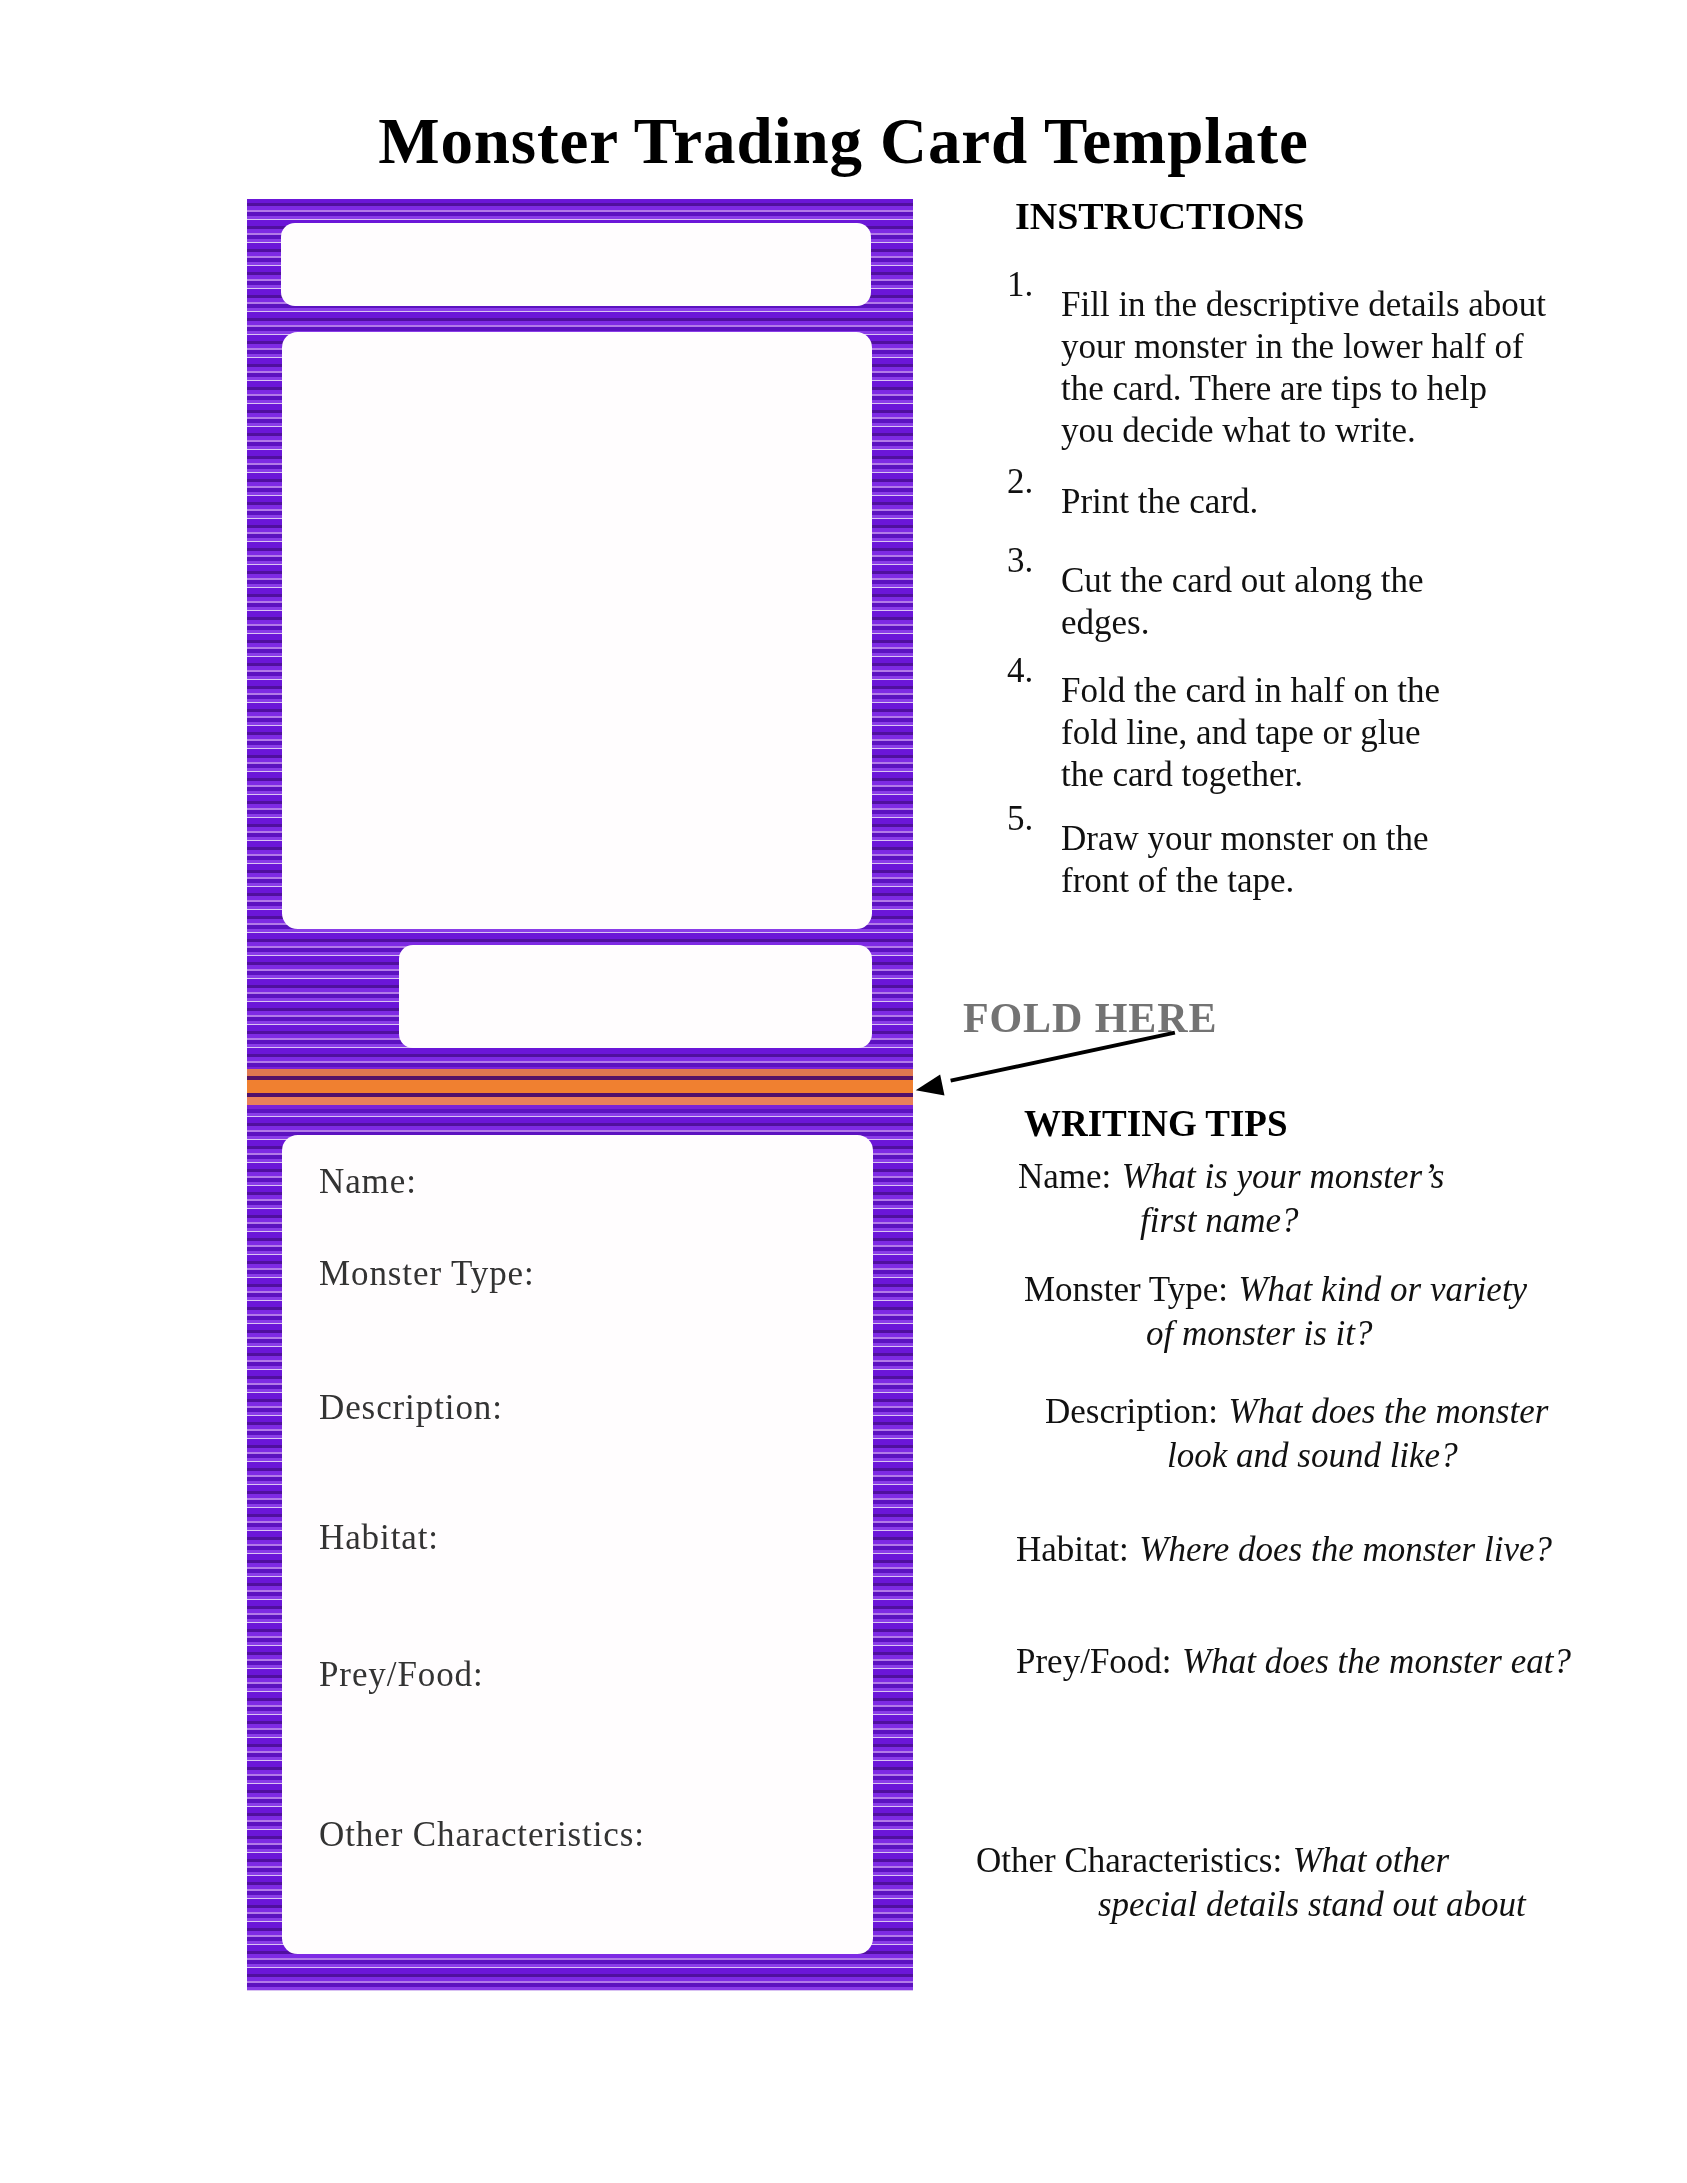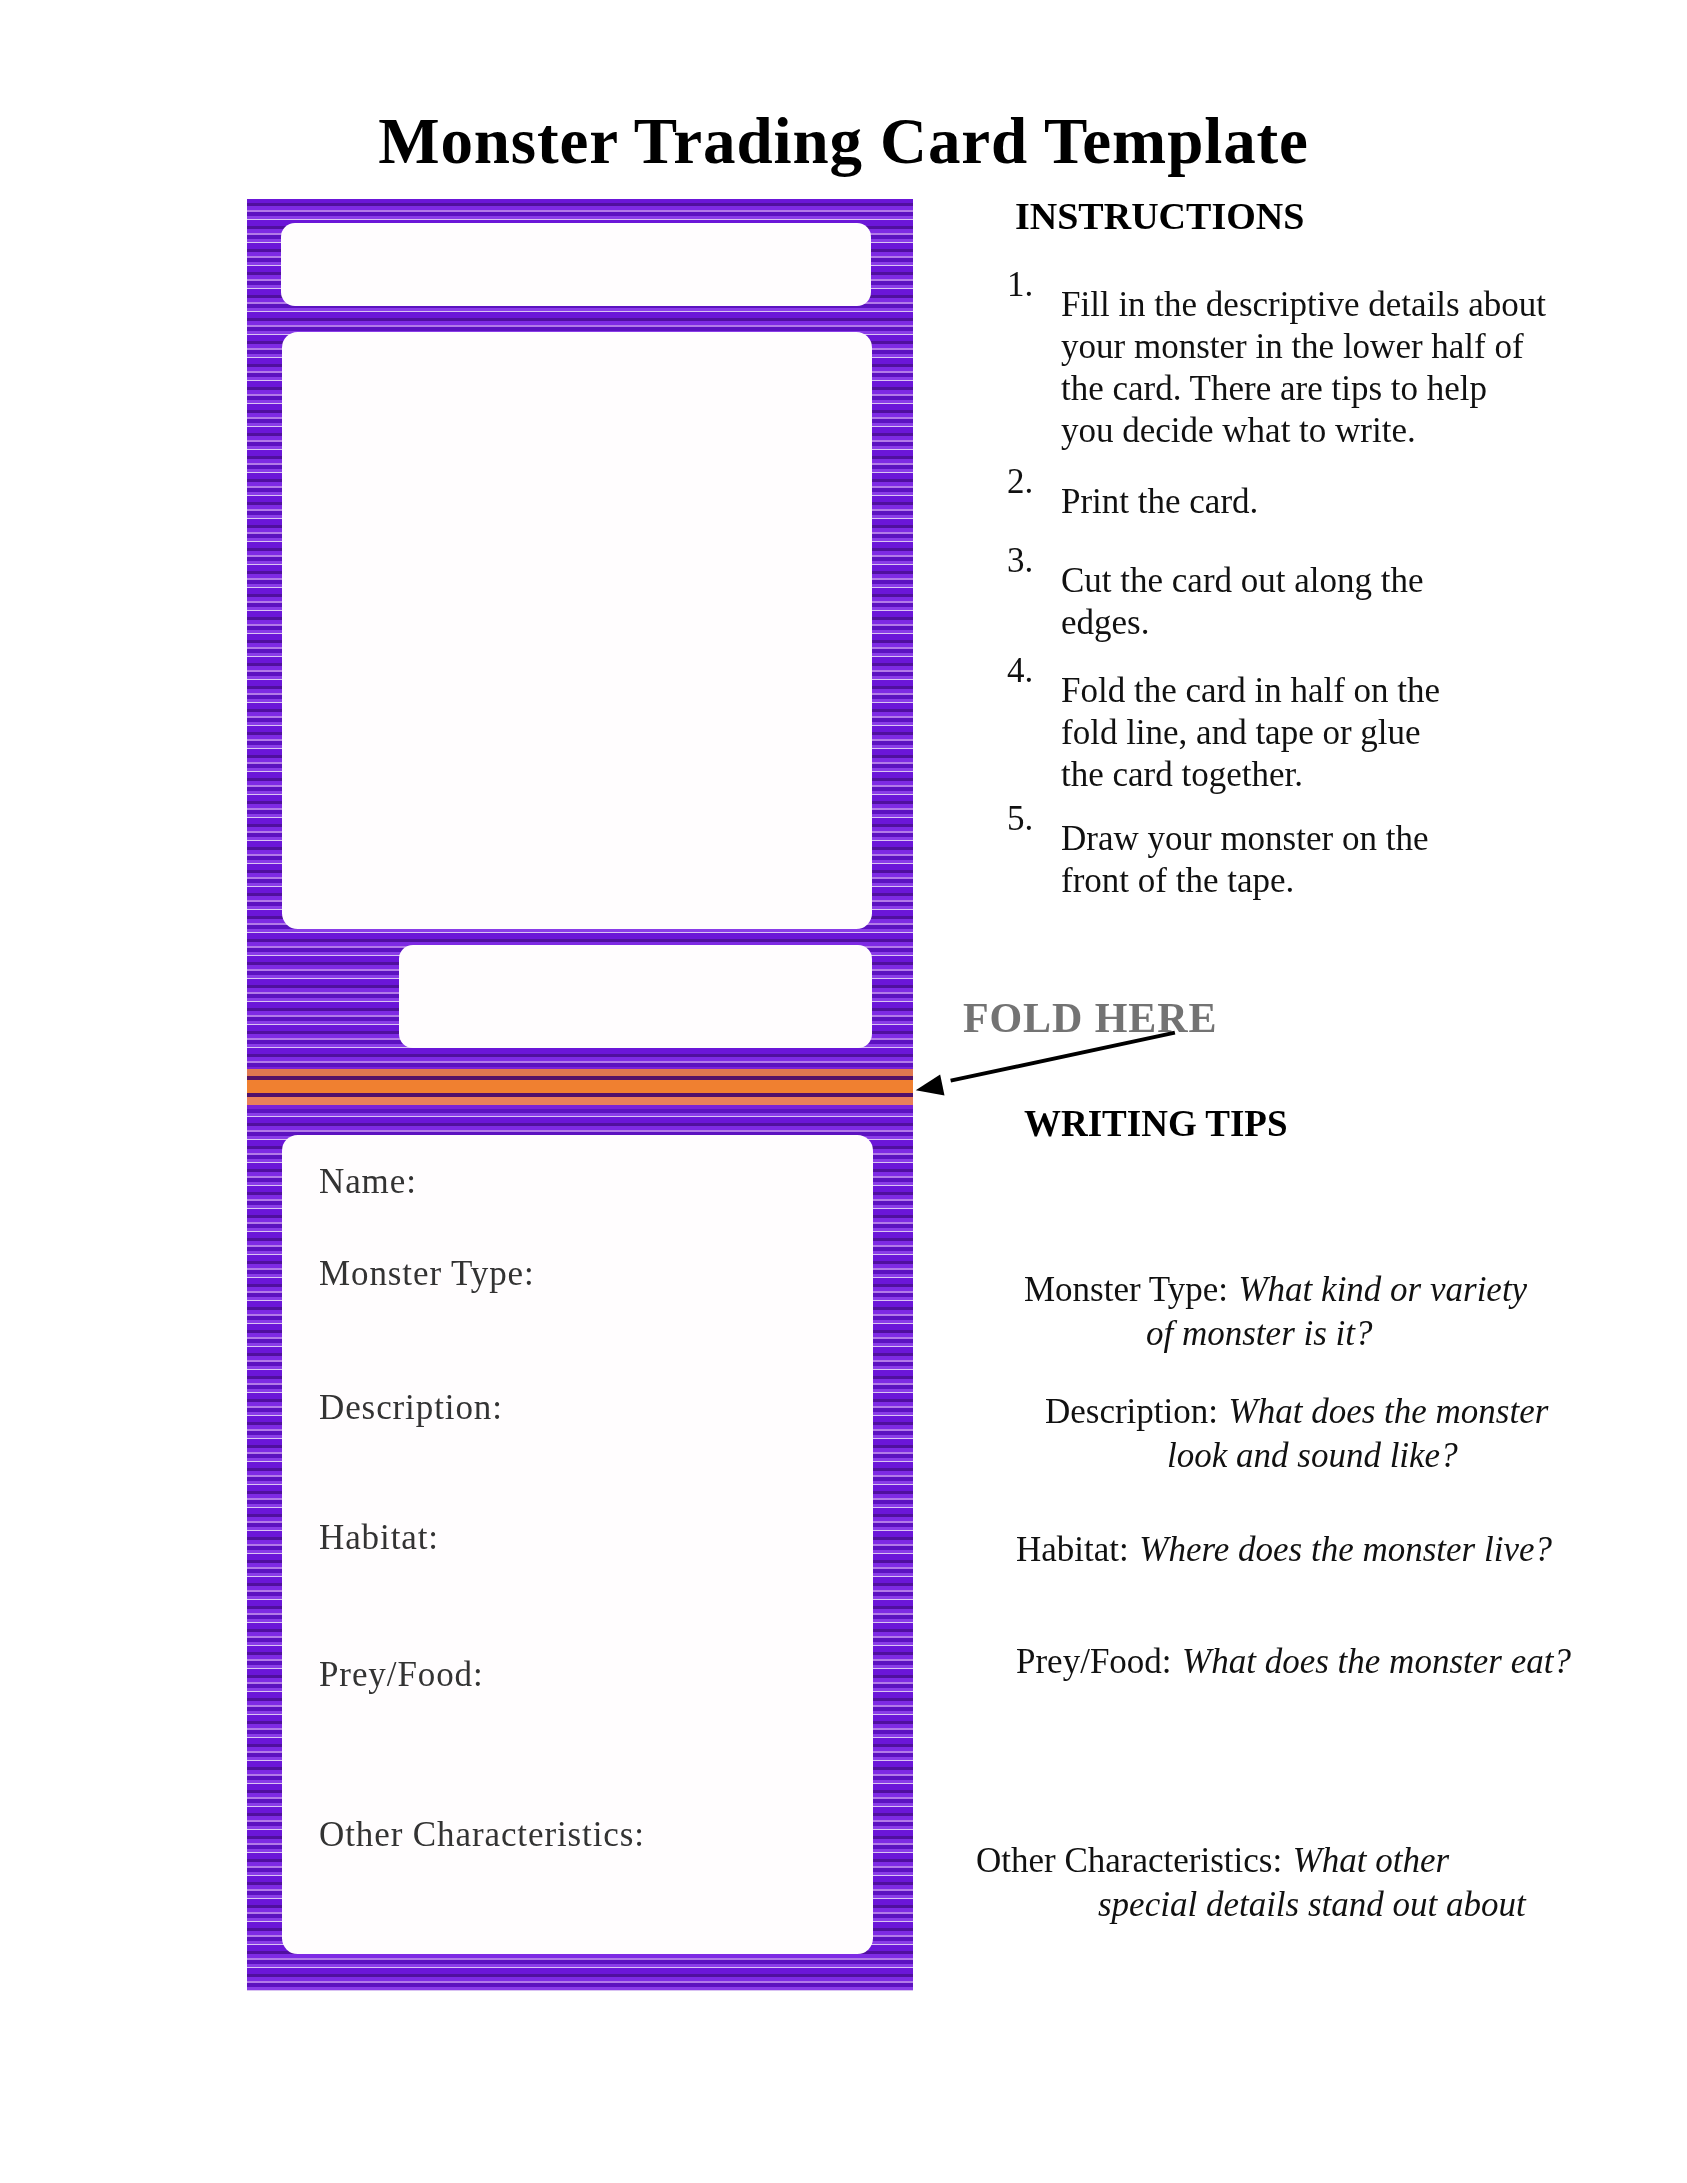--- a/index.html
+++ b/index.html
@@ -151,20 +151,26 @@
   </div>
 
   <div class="fold-here">FOLD HERE</div>
   <svg class="fold-arrow-svg" viewBox="0 0 330 90">
     <line x1="315" y1="12" x2="58" y2="67" stroke="#000" stroke-width="4.5"></line>
     <polygon points="18,78 46,60 51,84" fill="#000"></polygon>
   </svg>
 
   <div class="tips-heading">WRITING TIPS</div>
 
+  <div class="tip" id="tip-name">
+    <div class="tip-line">
+      <span class="tip-label">Name:</span><span class="tip-text">What is your monster’s</span>
+    </div>
+    <div class="tip-line cont tip-text">first name?</div>
+  </div>
 
   <div class="tip" id="tip-monster-type">
     <div class="tip-line">
       <span class="tip-label">Monster Type:</span><span class="tip-text">What kind or variety</span>
     </div>
     <div class="tip-line cont tip-text">of monster is it?</div>
   </div>
 
   <div class="tip" id="tip-description">
     <div class="tip-line">

